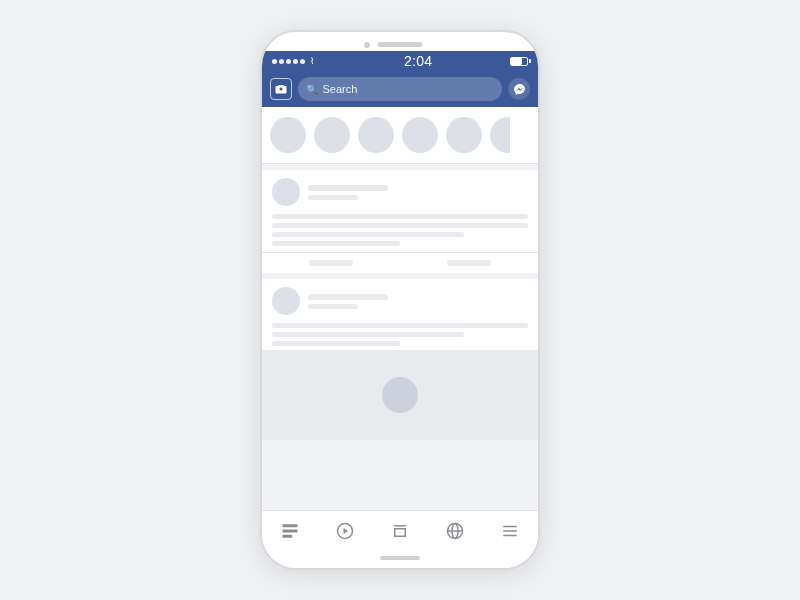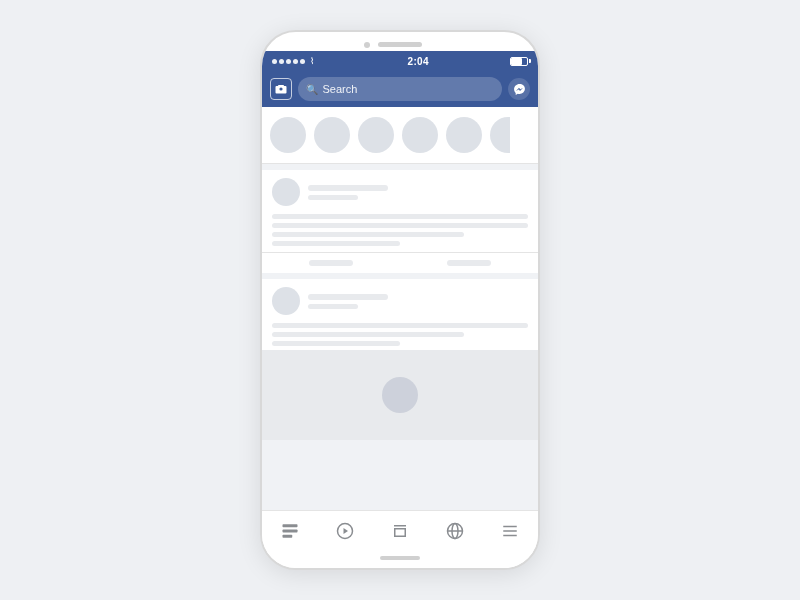--- a/index.html
+++ b/index.html
@@ -76,22 +76,22 @@
       background: white;
       opacity: 0.9;
     }
     .wifi-icon {
       color: white;
       font-size: 9px;
       margin-left: 3px;
     }
     .status-bar-center {
       color: white;
-      font-size: 10px;
-      font-weight: 700;
+      font-size: 14px;
+      font-weight: 400;
       letter-spacing: 0.3px;
       margin-left: 12px;
     }
     .status-bar-right {
       display: flex;
       align-items: center;
       gap: 3px;
     }
     .battery-icon {
       width: 18px;

